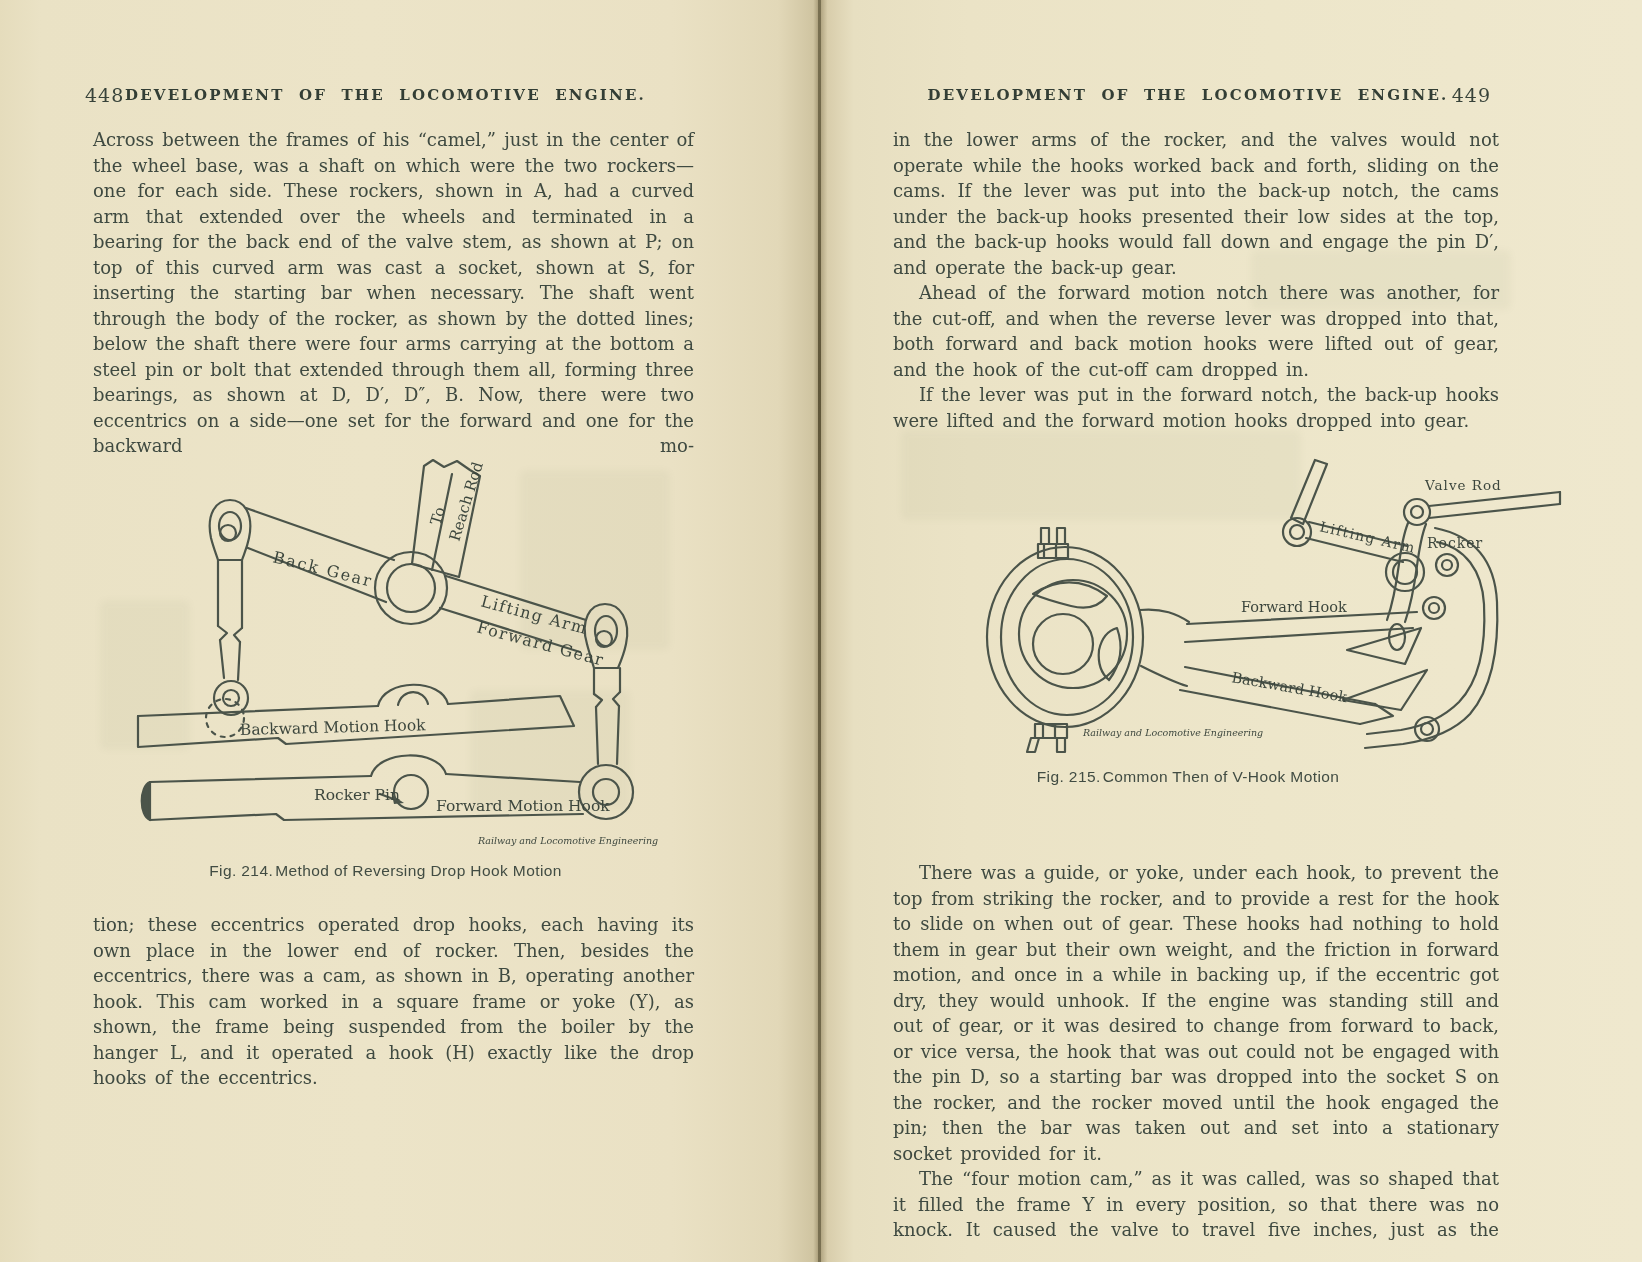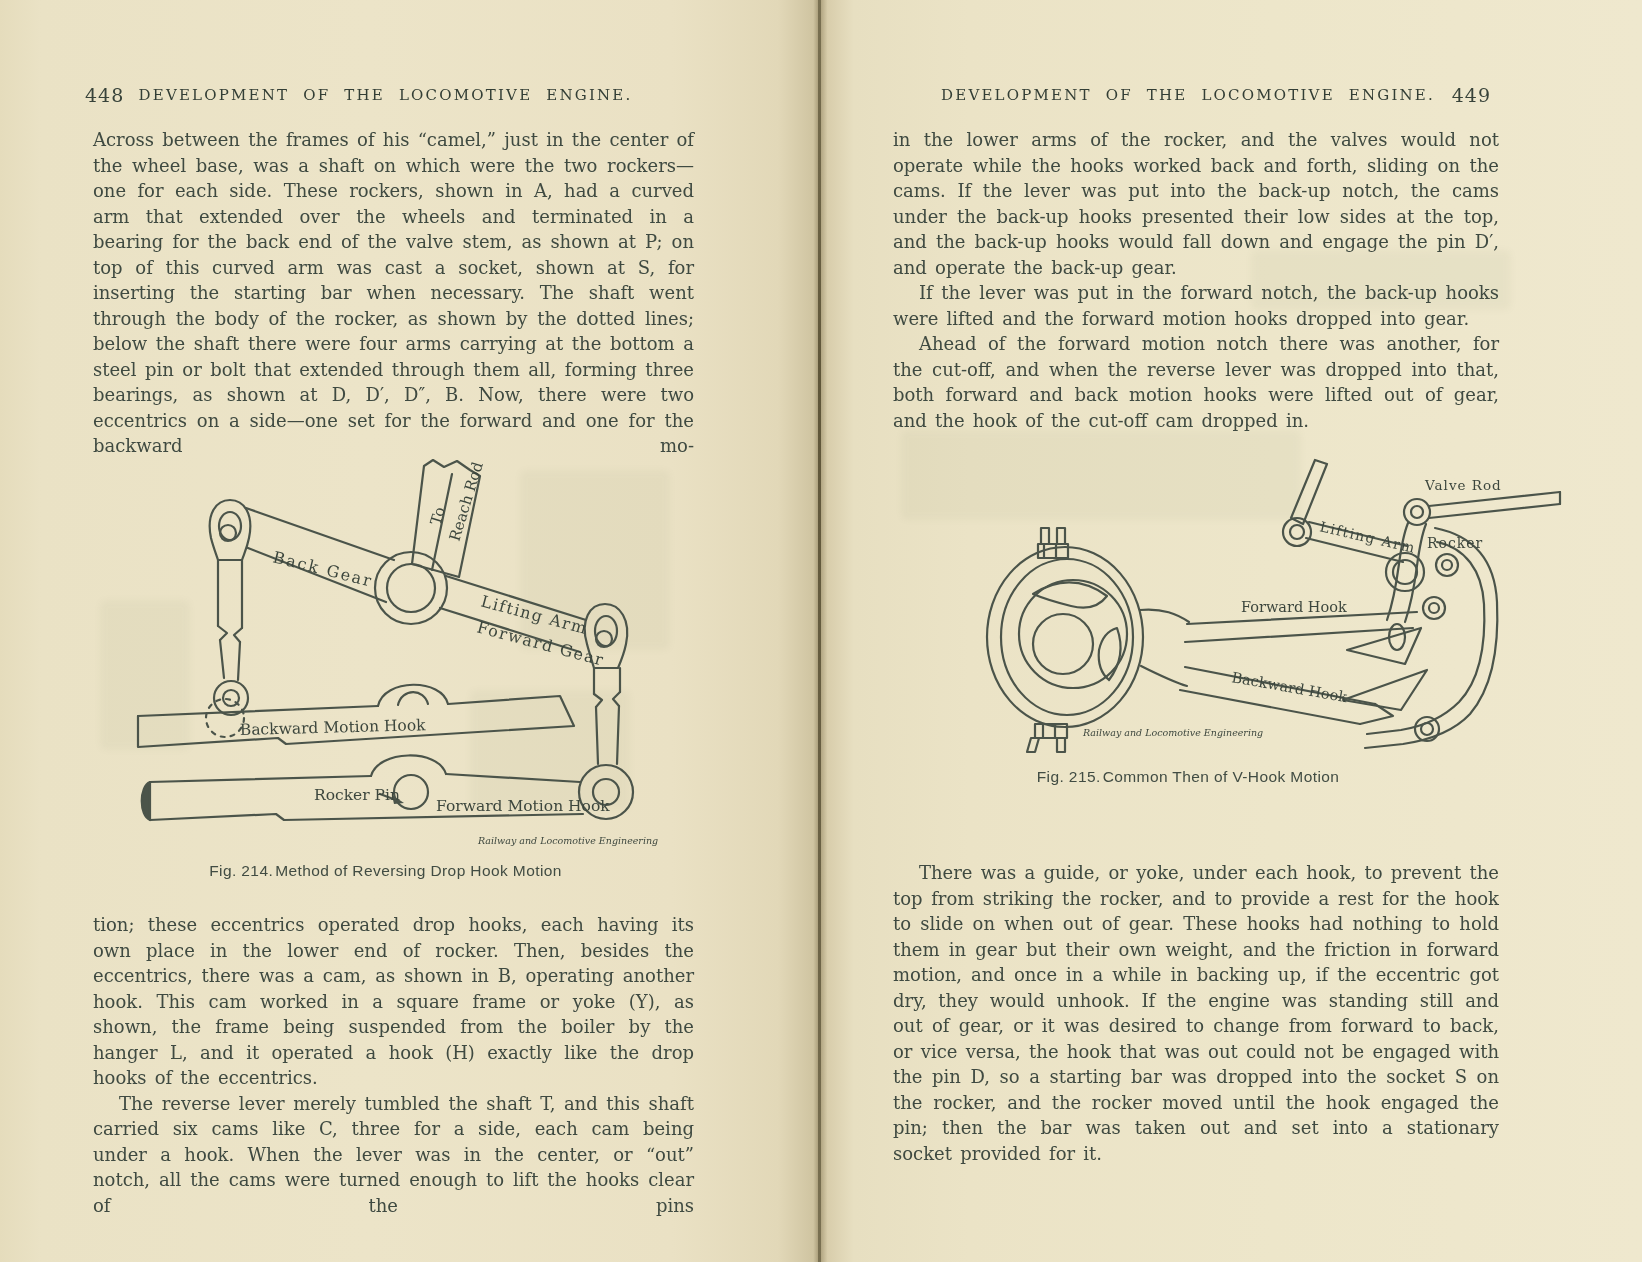--- a/index.html
+++ b/index.html
@@ -7,21 +7,21 @@
        background:#8a7f60;font-family:"DejaVu Serif",serif;}
   .spread{position:absolute;inset:0;}
   .page{position:absolute;top:0;height:1262px;}
   .page-left{left:0;width:819px;
     background:linear-gradient(90deg,#e5dcbc 0%,#eae2c5 5%,#ece4c8 45%,#eae1c4 82%,#e2d8b8 95%,#cfc4a1 99.3%,#a69a76 100%);}
   .page-right{left:821px;width:821px;
     background:linear-gradient(90deg,#b2a682 0%,#d8cdab 0.8%,#e7dfc1 4%,#ebe3c6 18%,#ede6ca 55%,#efe8ce 100%);}
   .gutter-line{position:absolute;left:818px;top:0;width:3px;height:1262px;
     background:linear-gradient(180deg,#7a7152,#5f5639 30%,#6b6245 70%,#7a7152);}
   .running-row{position:absolute;height:26px;}
-  .running-head{display:block;text-align:center;font-size:15px;font-weight:normal;
+  .running-head{display:block;text-align:center;font-size:15px;font-weight:bold;
     letter-spacing:2.2px;word-spacing:7px;color:#333e35;}
   .pagenum{position:absolute;top:-2px;font-size:19px;color:#38433a;letter-spacing:1px;}
   .bodyblock{position:absolute;color:#3f4a41;font-size:18px;line-height:25.5px;
     text-align:justify;word-spacing:2.5px;margin-left:8px;}
   .bodyblock p{margin:0;}
   .bodyblock p.indent{text-indent:26px;}
   .bodyblock p.frag{text-align-last:justify;}
   .figcaption{position:absolute;text-align:center;font-family:"Liberation Sans",sans-serif;
     font-size:15.5px;color:#414c43;letter-spacing:.4px;}
   .figcaption .figno{margin-right:2px;}
@@ -110,38 +110,37 @@
       <text x="308" y="381" font-size="15.5">Forward Motion Hook</text>
       <text x="350" y="414" font-size="9.5" font-style="italic">Railway and Locomotive Engineering</text>
     </svg>
 
     <div class="figcaption" style="left:85px;top:862px;width:601px;">
       <span class="figno">Fig. 214.</span><span>Method of Reversing Drop Hook Motion</span>
     </div>
 
     <div class="bodyblock" style="left:85px;top:912px;width:601px;">
       <p>tion; these eccentrics operated drop hooks, each having its own place in the lower end of rocker. Then, besides the eccentrics, there was a cam, as shown in B, operating another hook. This cam worked in a square frame or yoke (Y), as shown, the frame being suspended from the boiler by the hanger L, and it operated a hook (H) exactly like the drop hooks of the eccentrics.</p>
-      <p class="indent frag">The reverse lever merely tumbled the shaft T, and this shaft carried six cams like C, three for a side, each cam being under a hook. When the lever was in the center, or “out” notch, all the cams were turned enough to lift the hooks clear of the pins</p>
     </div>
   </div>
 
   <div class="page page-right">
 
     <div class="ghost" style="left:80px;top:430px;width:400px;height:90px;"></div>
     <div class="ghost" style="left:430px;top:250px;width:260px;height:60px;"></div>
 
     <div class="running-row" style="left:64px;top:86px;width:606px;">
       <span class="running-head">DEVELOPMENT OF THE LOCOMOTIVE ENGINE.</span>
       <span class="pagenum" style="right:0;">449</span>
     </div>
 
     <div class="bodyblock" style="left:64px;top:127px;width:606px;">
       <p>in the lower arms of the rocker, and the valves would not operate while the hooks worked back and forth, sliding on the cams. If the lever was put into the back-up notch, the cams under the back-up hooks presented their low sides at the top, and the back-up hooks would fall down and engage the pin D′, and operate the back-up gear.</p>
+      <p class="indent">Ahead of the forward motion notch there was another, for the cut-off, and when the reverse lever was dropped into that, both forward and back motion hooks were lifted out of gear, and the hook of the cut-off cam dropped in.</p>
       <p class="indent">If the lever was put in the forward notch, the back-up hooks were lifted and the forward motion hooks dropped into gear.</p>
-      <p class="indent">Ahead of the forward motion notch there was another, for the cut-off, and when the reverse lever was dropped into that, both forward and back motion hooks were lifted out of gear, and the hook of the cut-off cam dropped in.</p>
     </div>
 
     <svg width="630" height="330" viewBox="0 0 630 330" style="left:114px;top:432px;">
       <g stroke="#4b544a" stroke-width="2.2" fill="none" stroke-linecap="round" stroke-linejoin="round">
 
         <ellipse cx="130" cy="205" rx="78" ry="90"></ellipse>
         <ellipse cx="132" cy="205" rx="66" ry="78"></ellipse>
         <circle cx="138" cy="202" r="54"></circle>
         <circle cx="128" cy="212" r="30"></circle>
 
@@ -204,17 +203,18 @@
       <text x="296" y="250" font-size="14.5" transform="rotate(10 296 250)">Backward Hook</text>
       <text x="148" y="304" font-size="9.5" font-style="italic">Railway and Locomotive Engineering</text>
     </svg>
 
     <div class="figcaption" style="left:64px;top:768px;width:606px;">
       <span class="figno">Fig. 215.</span><span>Common Then of V-Hook Motion</span>
     </div>
 
     <div class="bodyblock" style="left:64px;top:860px;width:606px;">
       <p class="indent">There was a guide, or yoke, under each hook, to prevent the top from striking the rocker, and to provide a rest for the hook to slide on when out of gear. These hooks had nothing to hold them in gear but their own weight, and the friction in forward motion, and once in a while in backing up, if the eccentric got dry, they would unhook. If the engine was standing still and out of gear, or it was desired to change from forward to back, or vice versa, the hook that was out could not be engaged with the pin D, so a starting bar was dropped into the socket S on the rocker, and the rocker moved until the hook engaged the pin; then the bar was taken out and set into a stationary socket provided for it.</p>
+      <p class="indent frag">The “four motion cam,” as it was called, was so shaped that it filled the frame Y in every position, so that there was no knock. It caused the valve to travel five inches, just as the</p>
     </div>
   </div>
 
   <div class="gutter-line"></div>
 </div>
 
 </body></html>

